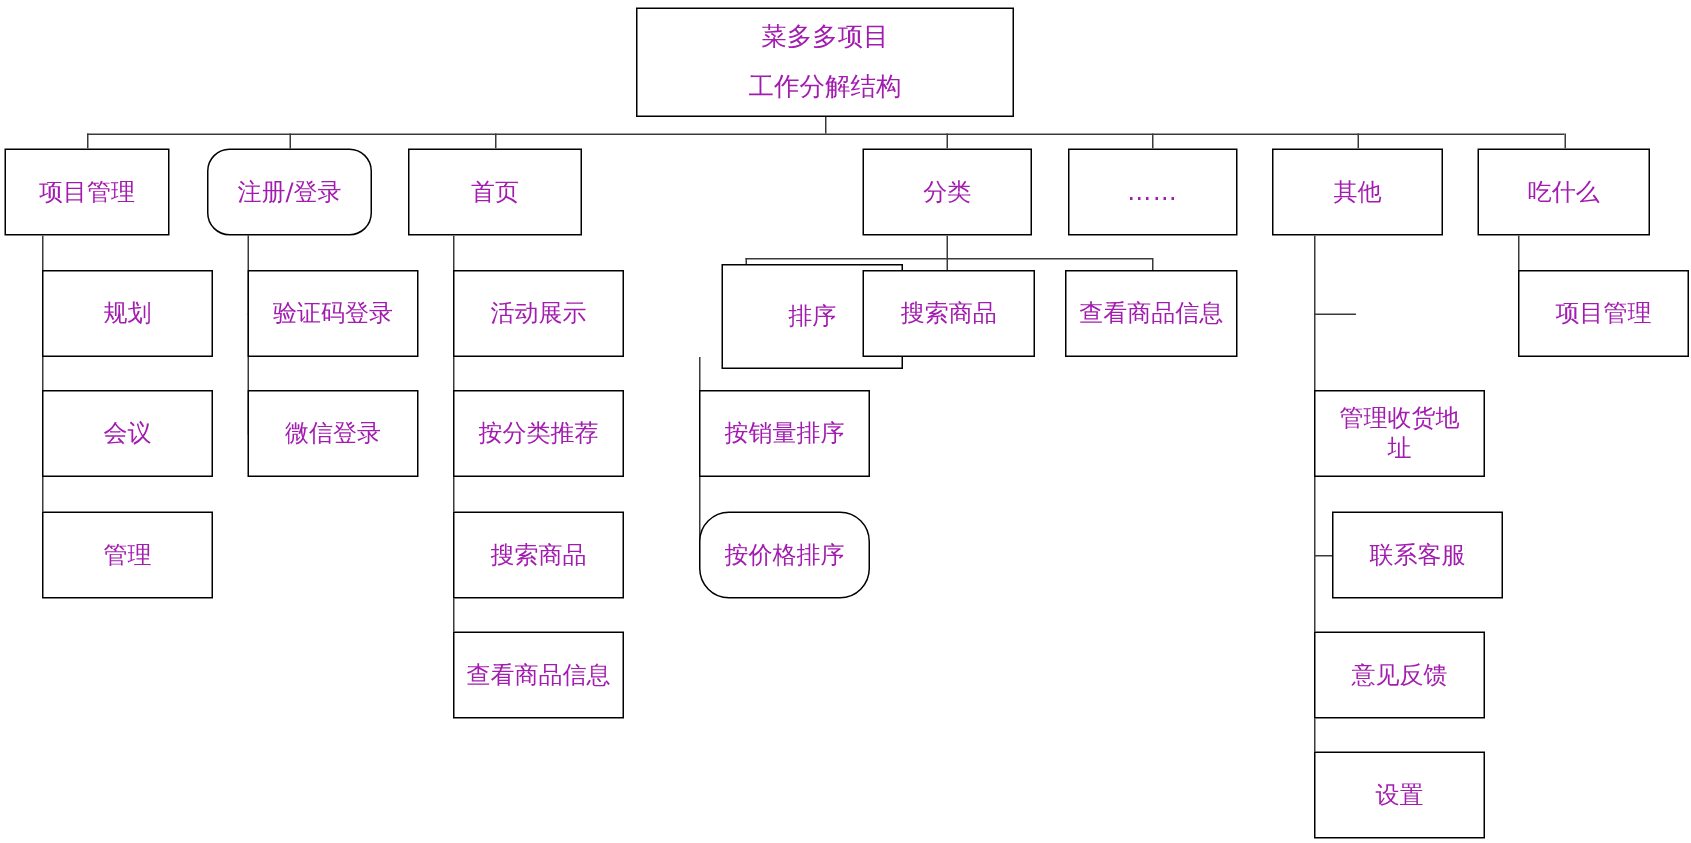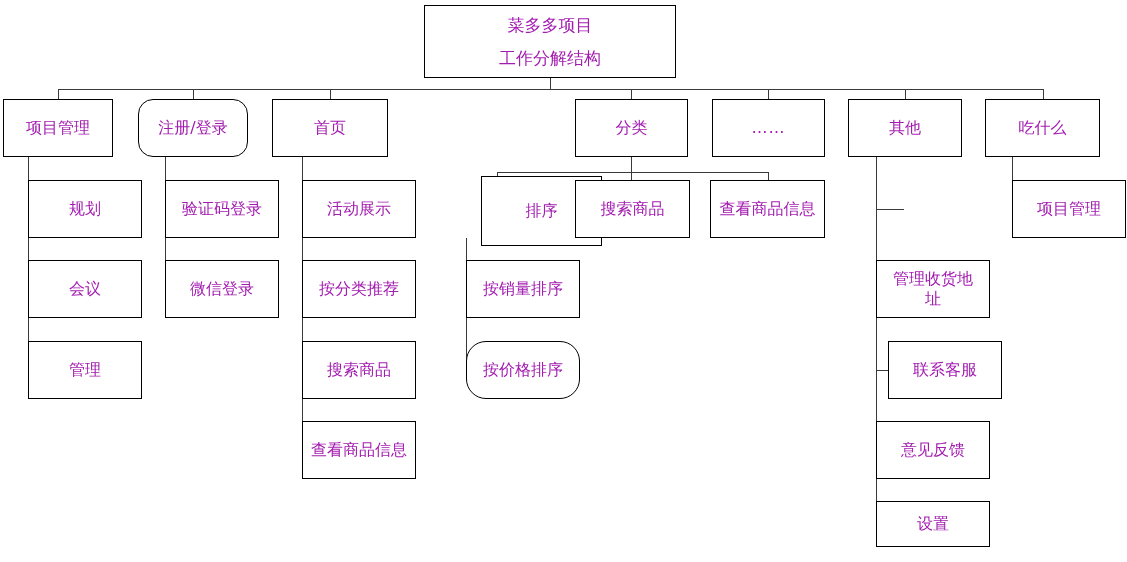--- a/index.html
+++ b/index.html
@@ -182,21 +182,21 @@
   <div class="node" style="left:876px; top:260px; width:114px; height:58px;">
     <span class="txt">管理收货地
 址</span>
   </div>
   <div class="node" style="left:876px; top:341px; width:114px; height:58px;margin-left:12px;">
     <span class="txt">联系客服</span>
   </div>
   <div class="node" style="left:876px; top:421px; width:114px; height:58px;">
     <span class="txt">意见反馈</span>
   </div>
-  <div class="node" style="left:876px; top:501px; width:114px; height:46px;">
+  <div class="node" style="left:876px; top:501px; width:114px; height:58px;">
     <span class="txt">设置</span>
   </div>
 
   <div class="node" style="left:1012px; top:180px; width:114px; height:58px;">
     <span class="txt">项目管理</span>
   </div>
 
 </div>
 
 </body></html>

